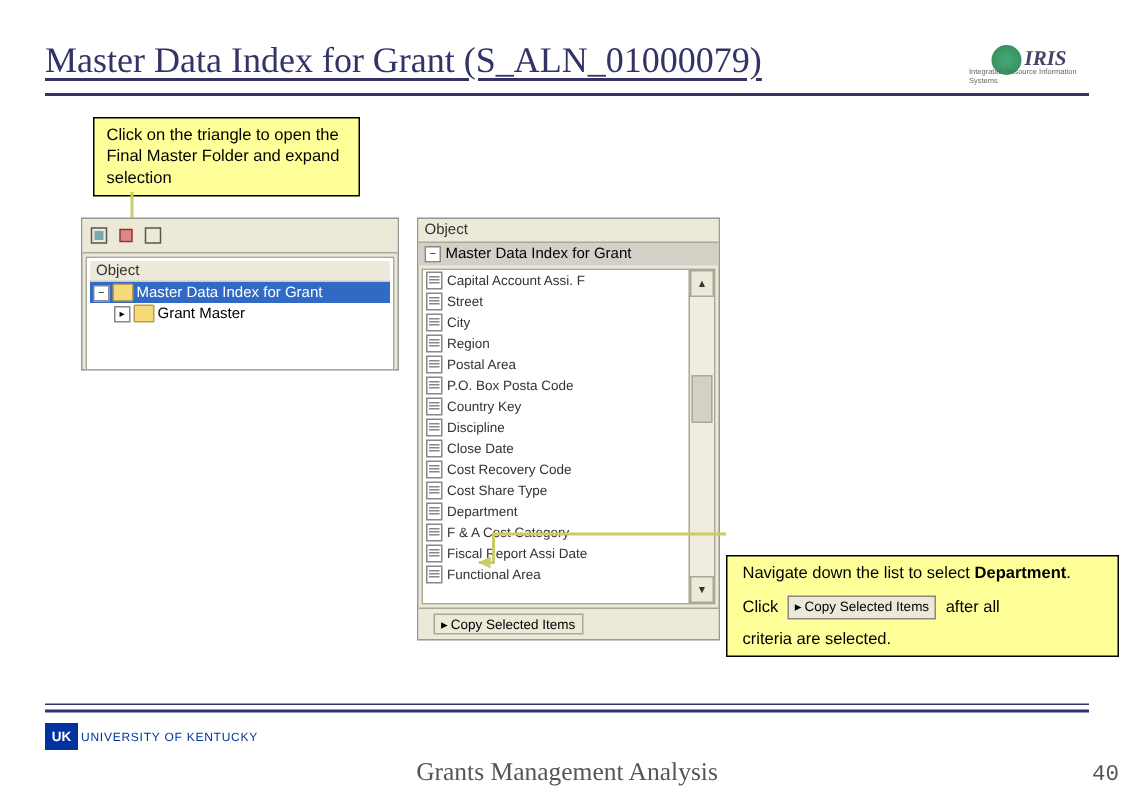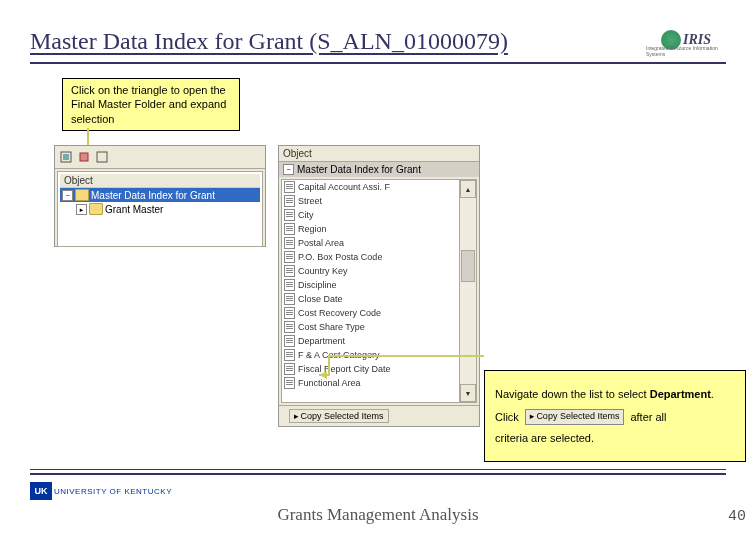--- a/index.html
+++ b/index.html
@@ -277,21 +277,21 @@
     padding: 1px 4px;
     font-size: 9px;
     display: flex;
     align-items: center;
     gap: 2px;
   }
   .callout2 {
     top: 370px;
     left: 484px;
     width: 240px;
-    padding: 16px 10px;
+    padding: 4px 10px;
   }
   .callout2-line1 {
     margin-bottom: 8px;
   }
   .callout2-line2 {
     display: flex;
     align-items: center;
     gap: 6px;
     margin-bottom: 6px;
   }
@@ -466,21 +466,21 @@
       <div class="list-item">
           <span class="page-icon"></span>
           <span>Department</span>
         </div>
       <div class="list-item">
           <span class="page-icon"></span>
           <span>F &amp; A Cost Category</span>
         </div>
       <div class="list-item">
           <span class="page-icon"></span>
-          <span>Fiscal Report City Date</span>
+          <span>Fiscal Report Assi Date</span>
         </div>
       <div class="list-item">
           <span class="page-icon"></span>
           <span>Functional Area</span>
         </div>
 
     </div>
     <div class="scrollbar">
       <div class="scroll-btn">▲</div>
       <div class="scroll-track">

